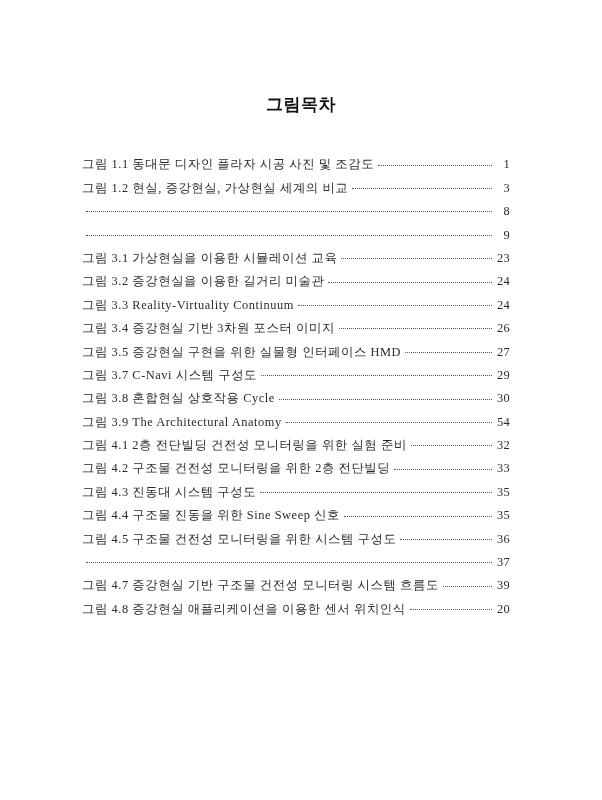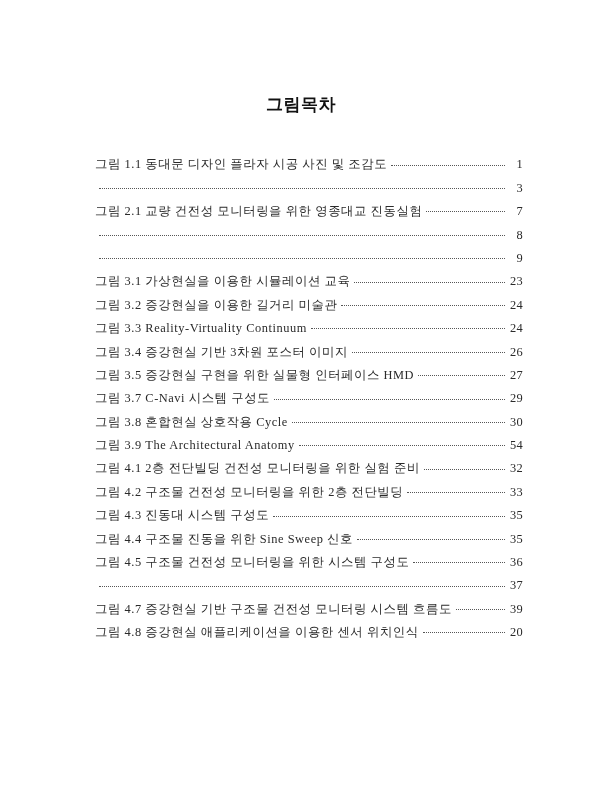--- a/index.html
+++ b/index.html
@@ -35,21 +35,21 @@
     font-weight: bold;
     letter-spacing: 0.5px;
     color: #121212;
     font-family: "Liberation Serif", "DejaVu Serif", serif;
   }
 
   
   .fig-list {
     position: absolute;
     top: 156px;
-    left: 95px;
+    left: 82px;
     width: 428px;
   }
 
   .fig-entry {
     display: flex;
     align-items: baseline;
     height: 23.4px;
     font-size: 12.4px;
     color: #2a2a2a;
     white-space: nowrap;
@@ -91,27 +91,23 @@
   <div class="doc-title">그림목차</div>
 
   <div class="fig-list">
 
   <div class="fig-entry">
         <span class="fig-label">그림 1.1 동대문 디자인 플라자 시공 사진 및 조감도</span>
         <span class="fig-leader"></span>
         <span class="fig-page">1</span>
       </div>
       <div class="fig-entry">
+        <span class="fig-label">그림 1.2 현실, 증강현실, 가상현실 세계의 비교</span>
         <span class="fig-leader"></span>
         <span class="fig-page">3</span>
-      </div>
-      <div class="fig-entry">
-        <span class="fig-label">그림 2.1 교량 건전성 모니터링을 위한 영종대교 진동실험</span>
-        <span class="fig-leader"></span>
-        <span class="fig-page">7</span>
       </div>
       <div class="fig-entry">
         <span class="fig-leader"></span>
         <span class="fig-page">8</span>
       </div>
       <div class="fig-entry">
         <span class="fig-leader"></span>
         <span class="fig-page">9</span>
       </div>
       <div class="fig-entry">

